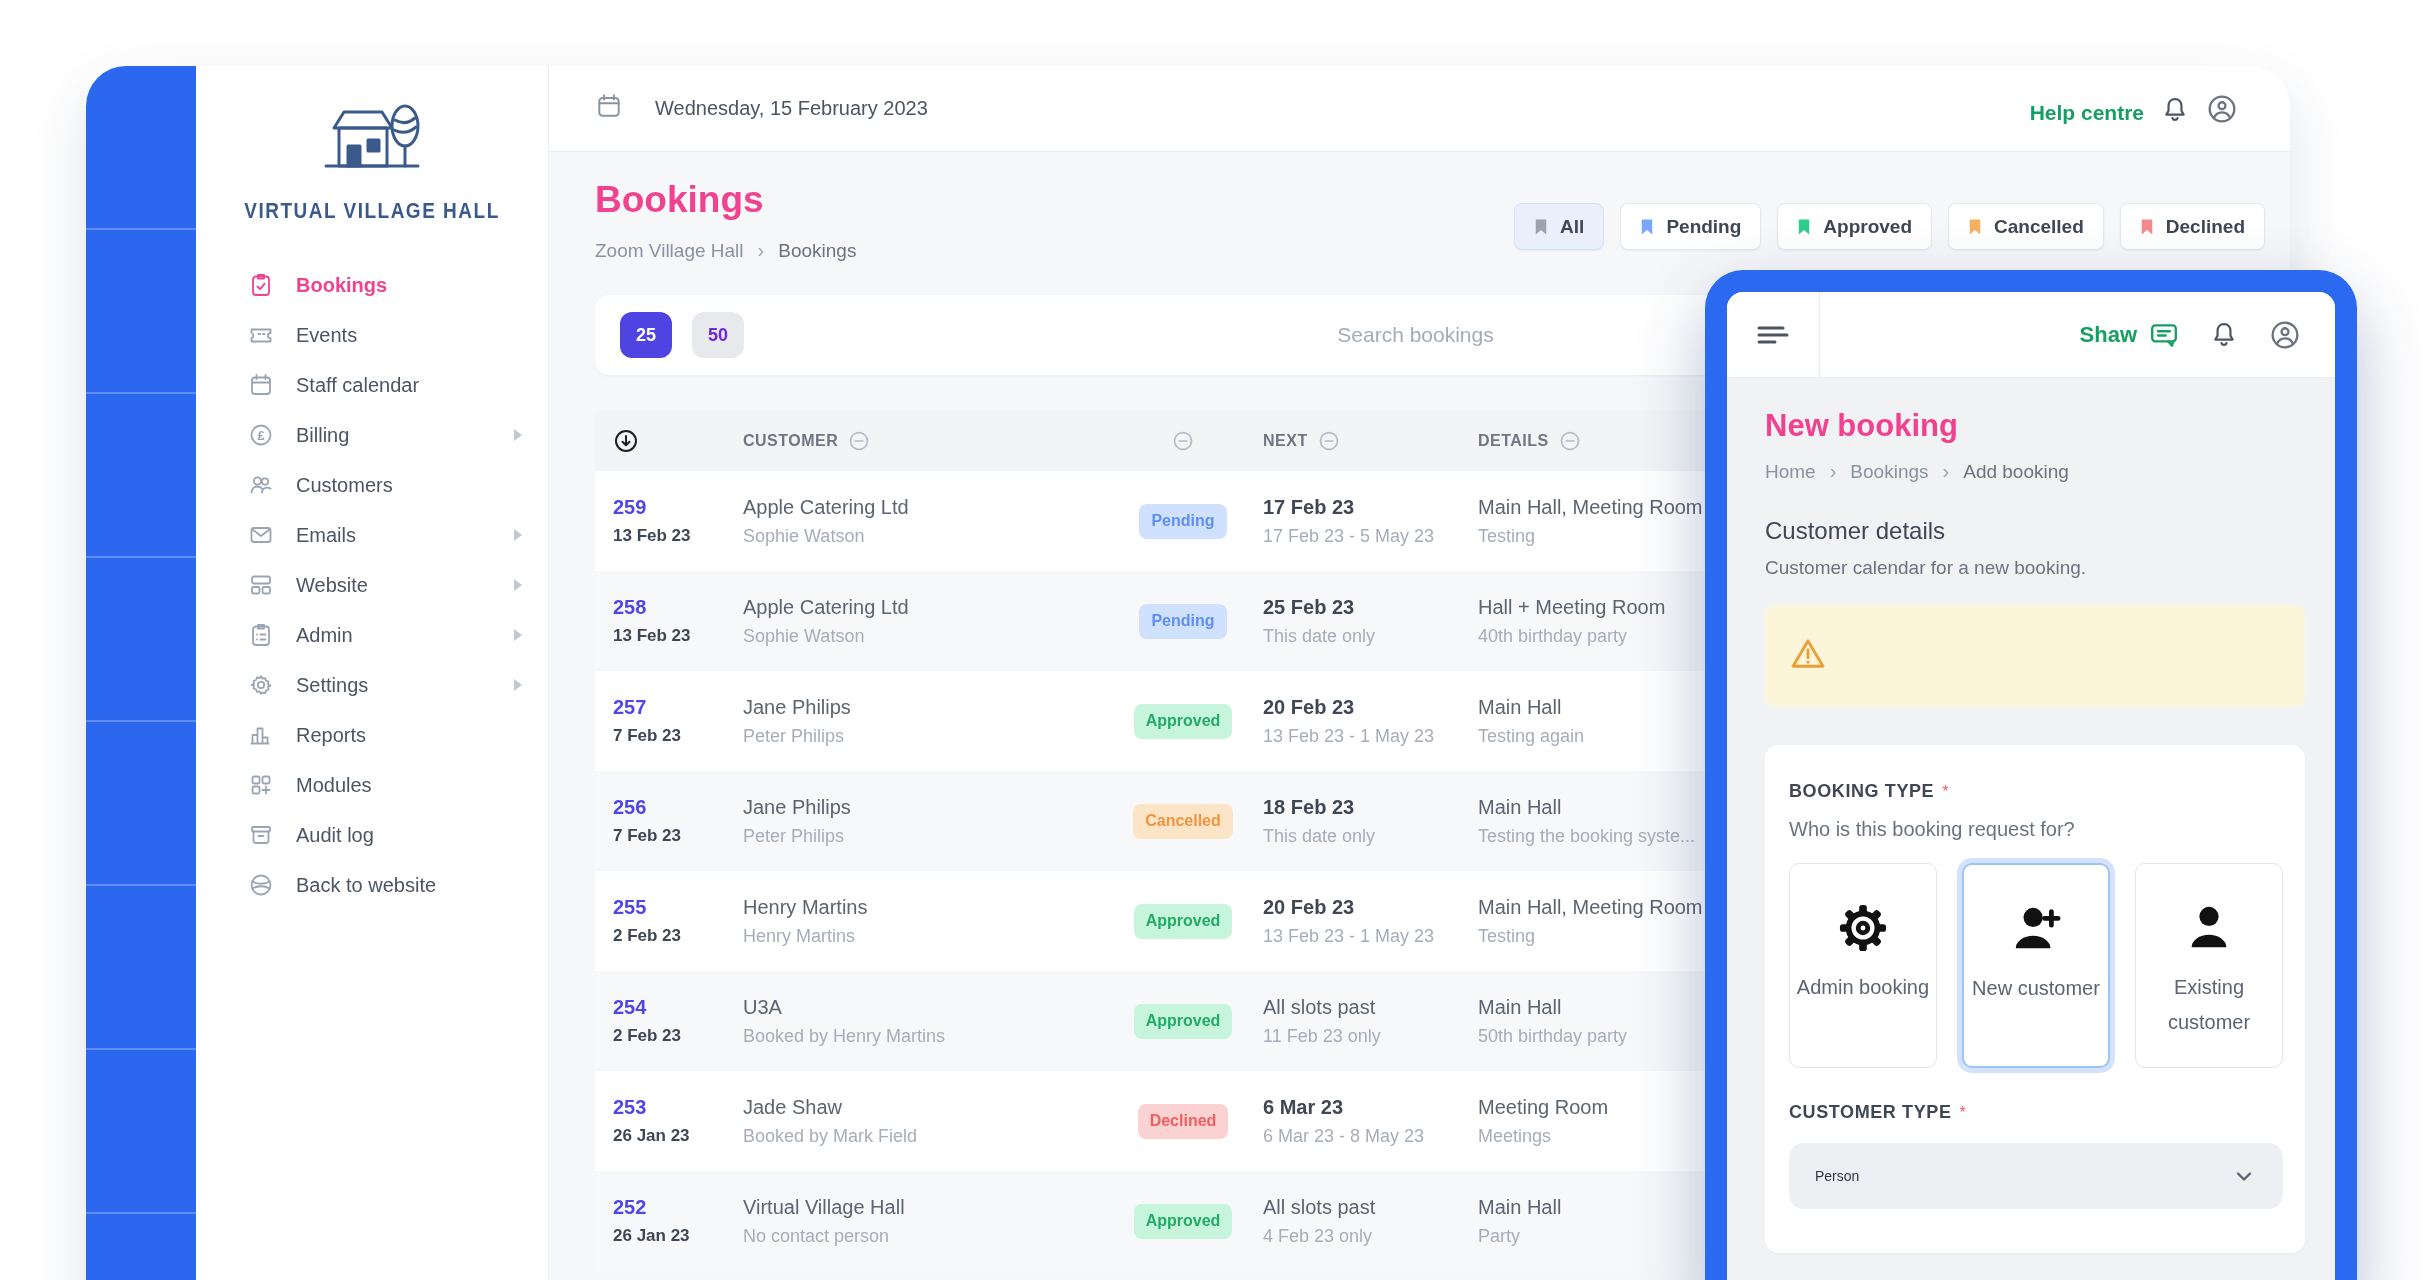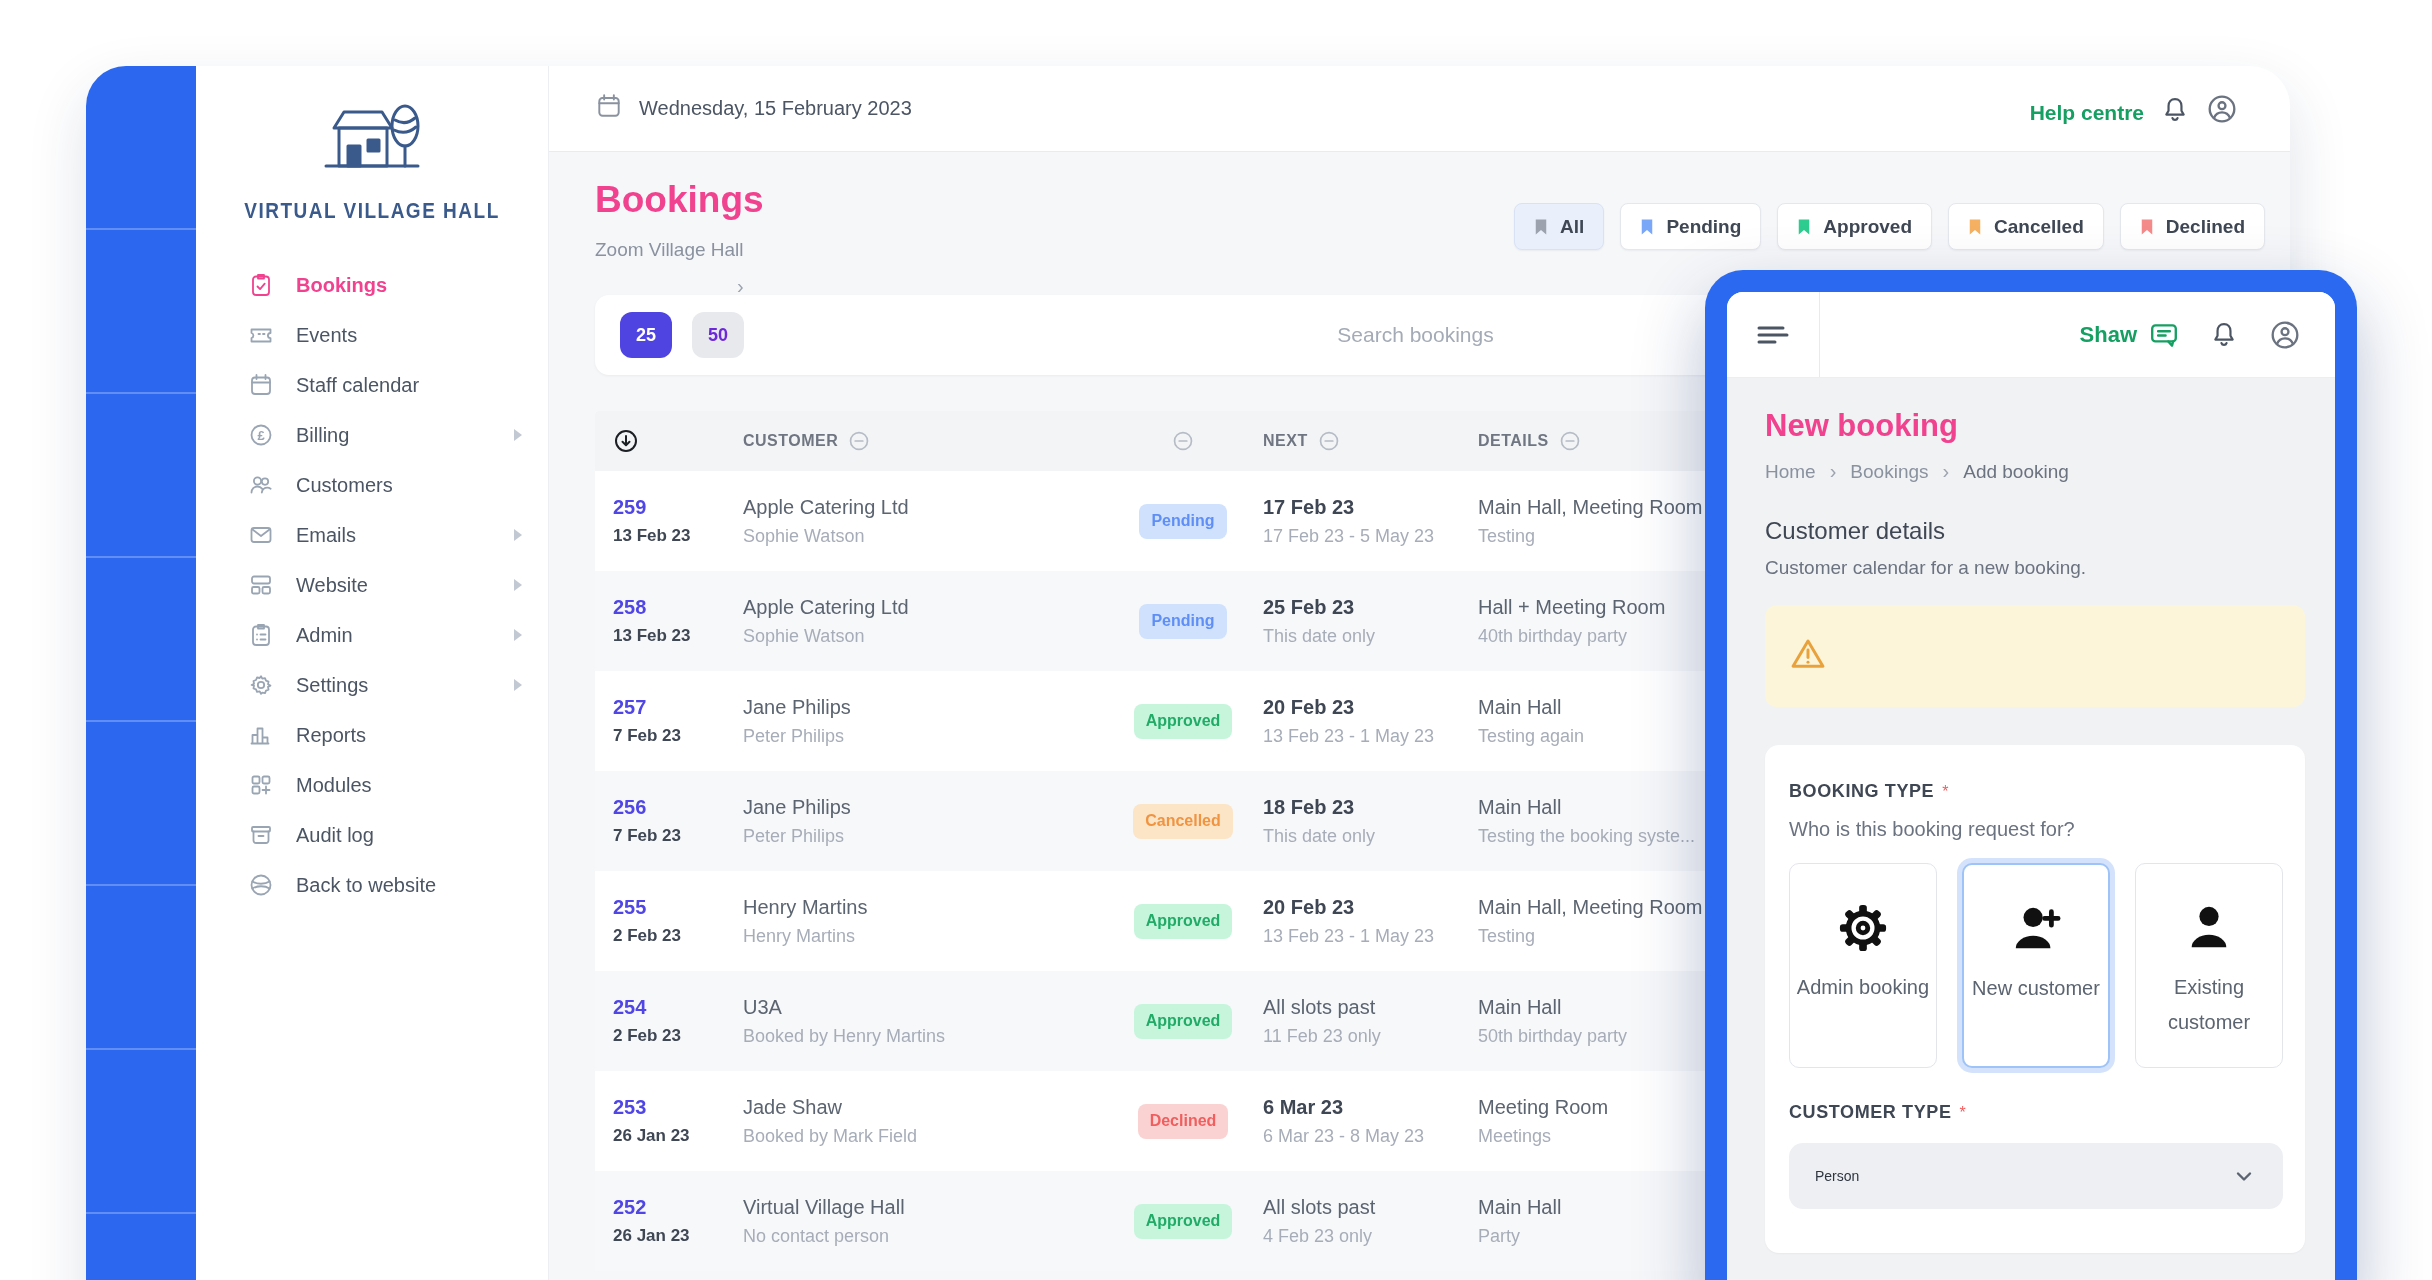--- a/index.html
+++ b/index.html
@@ -17,28 +17,28 @@
   .nav{padding-left:52px;padding-right:26px;}
   .sitem{display:flex;align-items:center;height:50px;cursor:pointer;color:#4b5563;font-size:20px;}
   .sitem .sicon{width:26px;height:26px;margin-right:22px;flex:0 0 26px;display:flex;}
   .sicon svg{width:26px;height:26px;stroke:#9aa5b3;fill:none;stroke-width:1.8;stroke-linecap:round;stroke-linejoin:round;}
   .sitem.active{color:#f0428f;font-weight:bold;}
   .sitem.active .sicon svg{stroke:#f0428f;}
   .schev{margin-left:auto;width:0;height:0;border-left:8px solid #c3c9d2;border-top:6px solid transparent;border-bottom:6px solid transparent;}
 
   .main{flex:1;position:relative;background:#f6f7f9;}
   .topbar{height:86px;background:#fff;border-bottom:1px solid #e9ebee;display:flex;align-items:center;padding:0 52px 0 46px;}
-  .dategroup{display:flex;align-items:center;gap:16px;color:#4b5563;font-size:20px;font-weight:500;}
+  .dategroup{display:flex;align-items:center;gap:32px;color:#4b5563;font-size:20px;font-weight:500;}
   .top-right{margin-left:auto;display:flex;align-items:flex-end;gap:16px;}
   .helpcentre{color:#169f62;font-weight:bold;font-size:21px;cursor:pointer;}
   .iconbtn{display:flex;cursor:pointer;}
 
   .content{position:absolute;top:87px;left:0;right:0;bottom:0;}
   .page-title{position:absolute;left:46px;top:26px;font-size:37px;font-weight:bold;color:#f0428f;}
-  .bcrumb{position:absolute;left:46px;top:86px;font-size:19px;color:#8a92a0;display:flex;gap:14px;align-items:flex-end;flex-direction:column;}
+  .bcrumb{position:absolute;left:46px;top:86px;font-size:19px;color:#8a92a0;display:flex;gap:14px;align-items:flex-end;}
   .bcrumb .sep::before{content:"›";color:#9ca3af;font-size:20px;}
   .bc-last{color:#6b7280;}
 
   .chips{position:absolute;top:50px;right:25px;display:flex;gap:16px;}
   .chip{height:47px;display:flex;align-items:center;gap:12px;padding:0 19px;background:#fff;border:1px solid #e4e7ec;
     border-radius:8px;font-size:19px;font-weight:600;color:#3f4754;cursor:pointer;box-shadow:0 1px 2px rgba(16,24,40,.05);}
   .chip.active{background:#e9effb;border-color:#d8e2f5;}
   .bmark{width:14px;height:18px;}
 
   .searchbar{position:absolute;left:46px;top:142px;width:1641px;height:80px;background:#fff;border-radius:14px;

